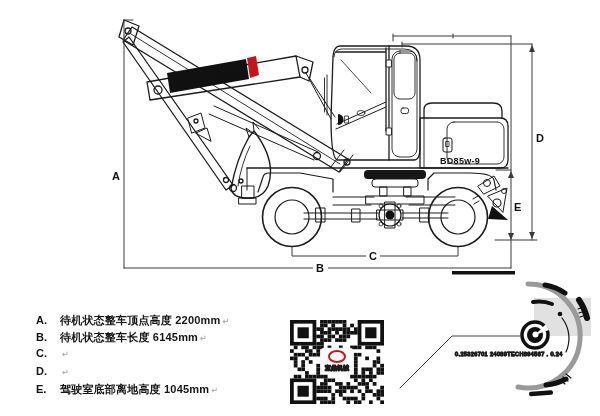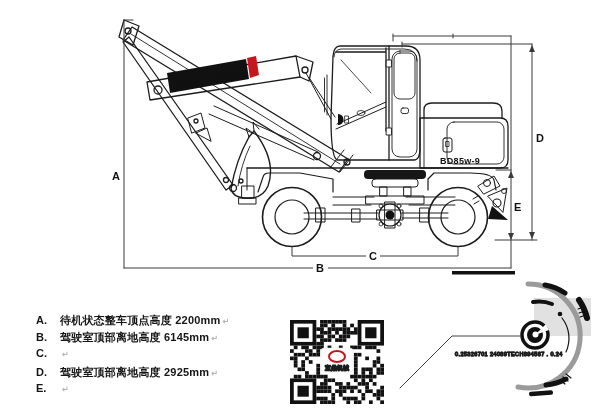--- a/index.html
+++ b/index.html
@@ -406,31 +406,31 @@
   </svg>
 
   <div class="legend">
     <div class="legend-row">
       <span class="legend-letter">A.</span>
       <span class="legend-text">待机状态整车顶点高度 2200mm</span>
       <span class="legend-mark">↵</span>
     </div>
     <div class="legend-row">
       <span class="legend-letter">B.</span>
-      <span class="legend-text">驾驶室顶部离地高度 6145mm</span>
+      <span class="legend-text">待机状态整车长度 6145mm</span>
       <span class="legend-mark">↵</span>
     </div>
     <div class="legend-row">
       <span class="legend-letter">C.</span>
       <span class="legend-mark">↵</span>
     </div>
     <div class="legend-row">
       <span class="legend-letter">D.</span>
-      <span class="legend-text">驾驶室顶部离地高度 2925mm</span>
       <span class="legend-mark">↵</span>
     </div>
     <div class="legend-row">
       <span class="legend-letter">E.</span>
+      <span class="legend-text">驾驶室底部离地高度 1045mm</span>
       <span class="legend-mark">↵</span>
     </div>
   </div>
 
 </div>
 
 </body></html>

